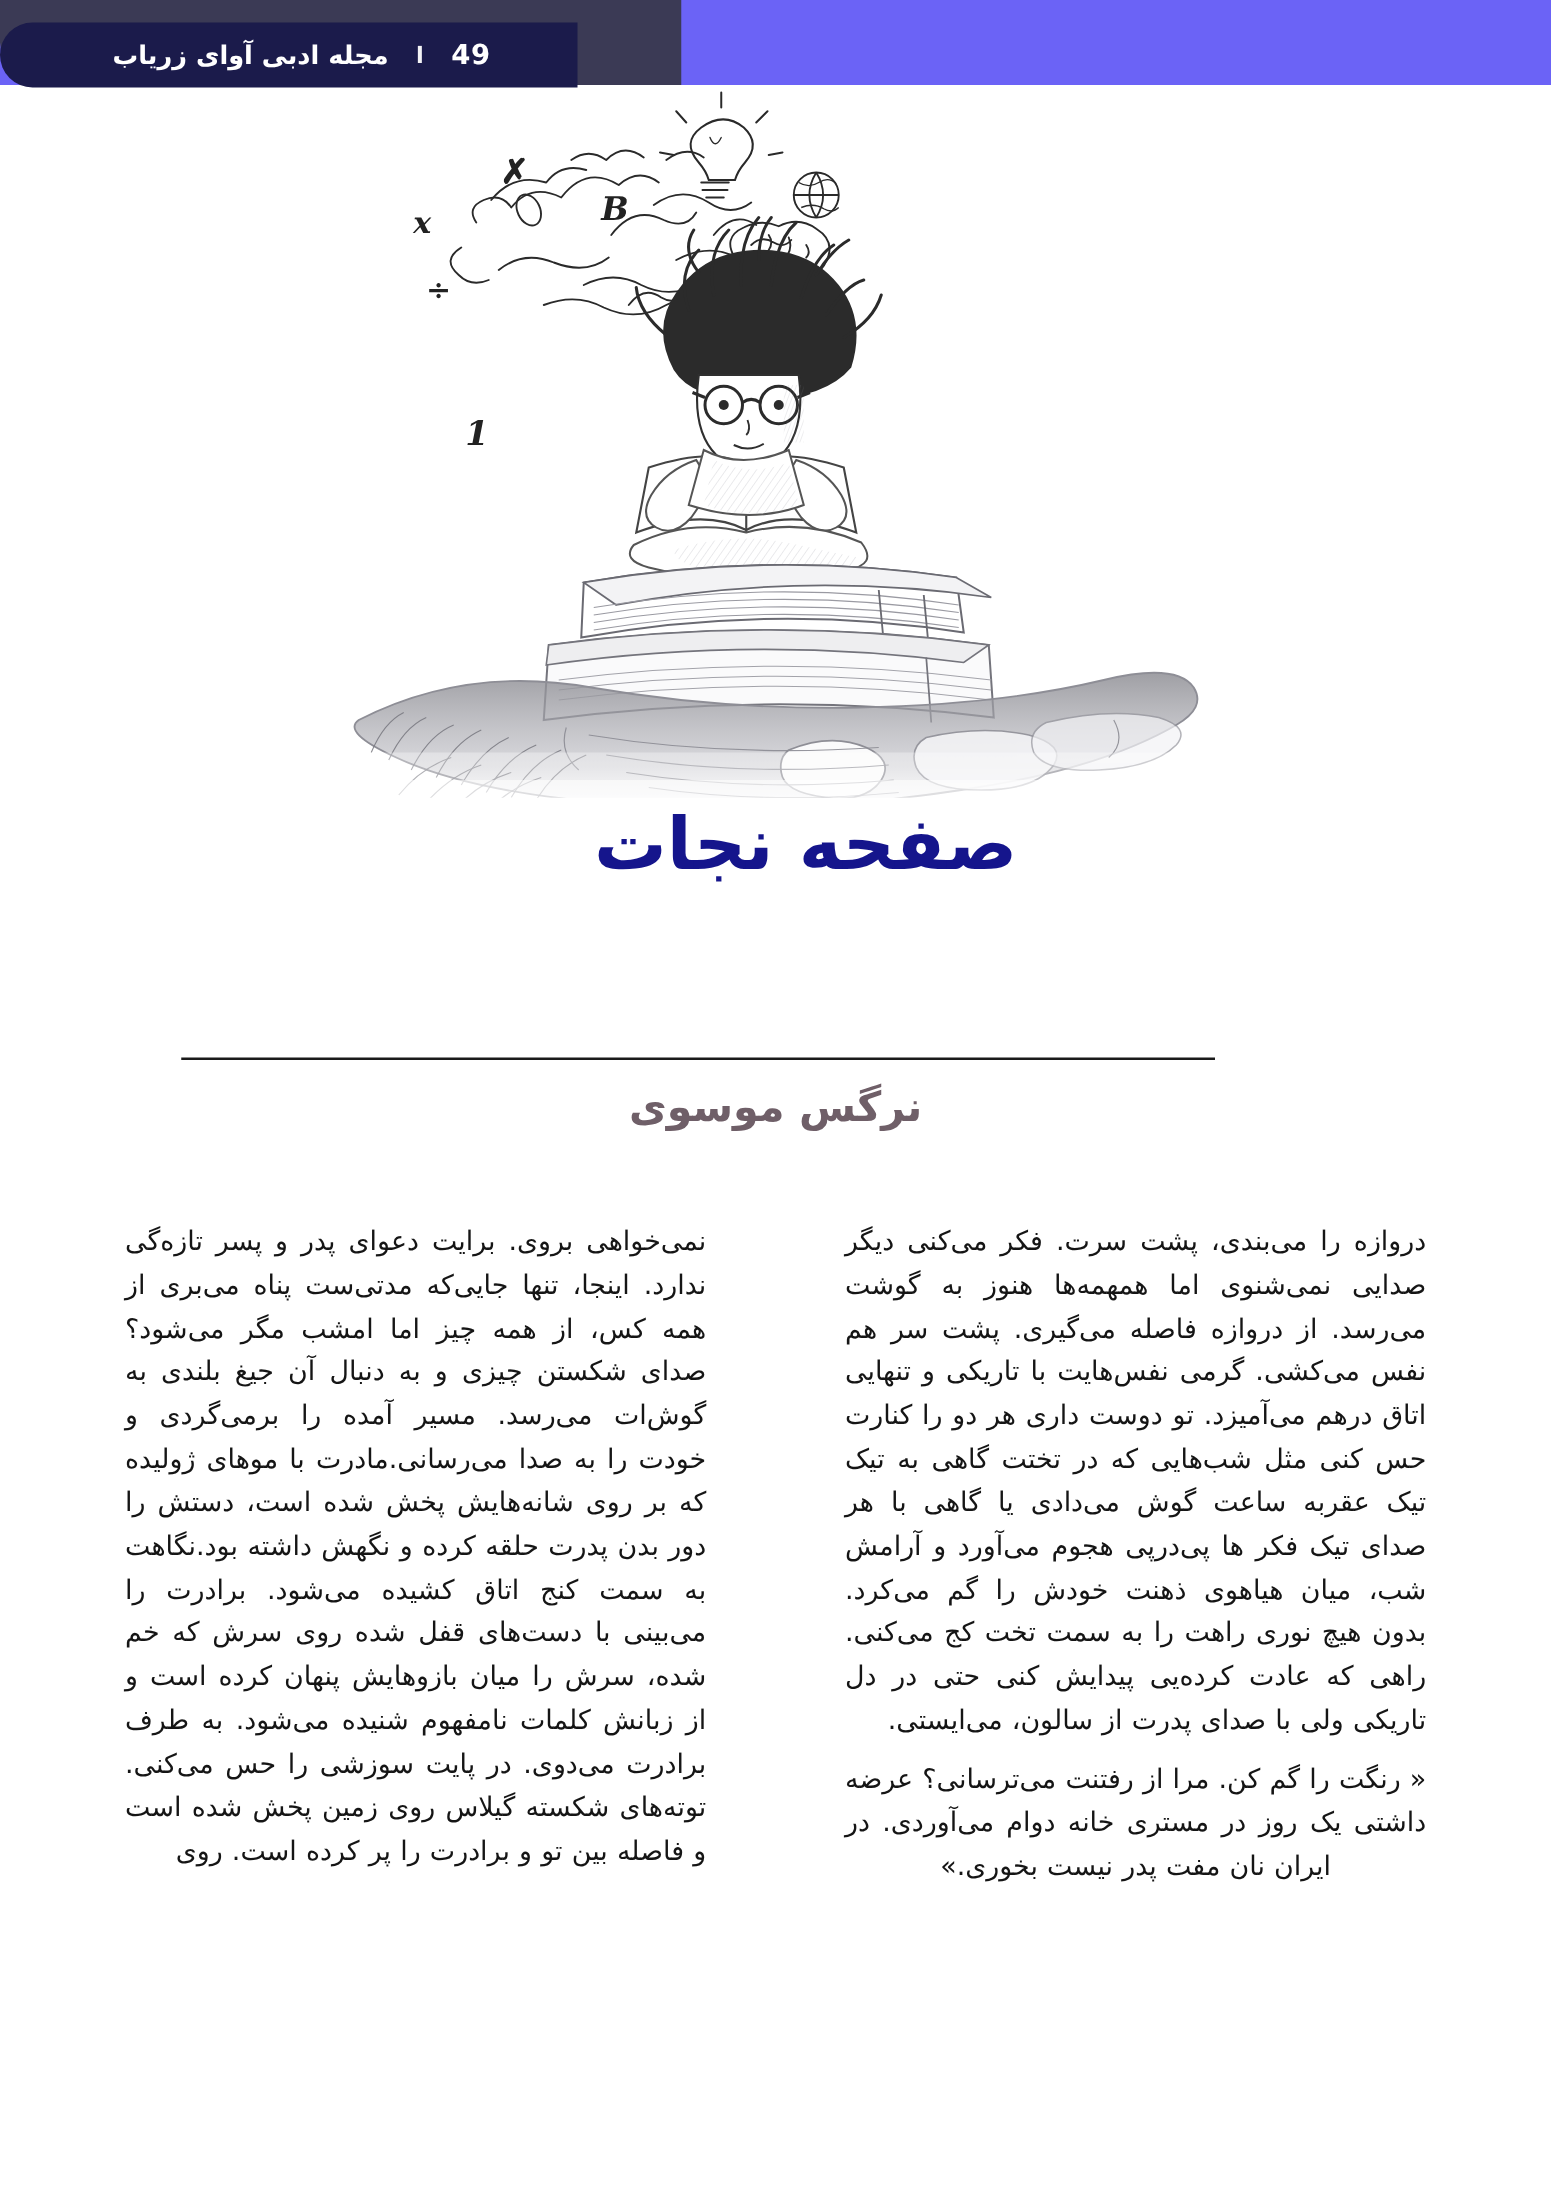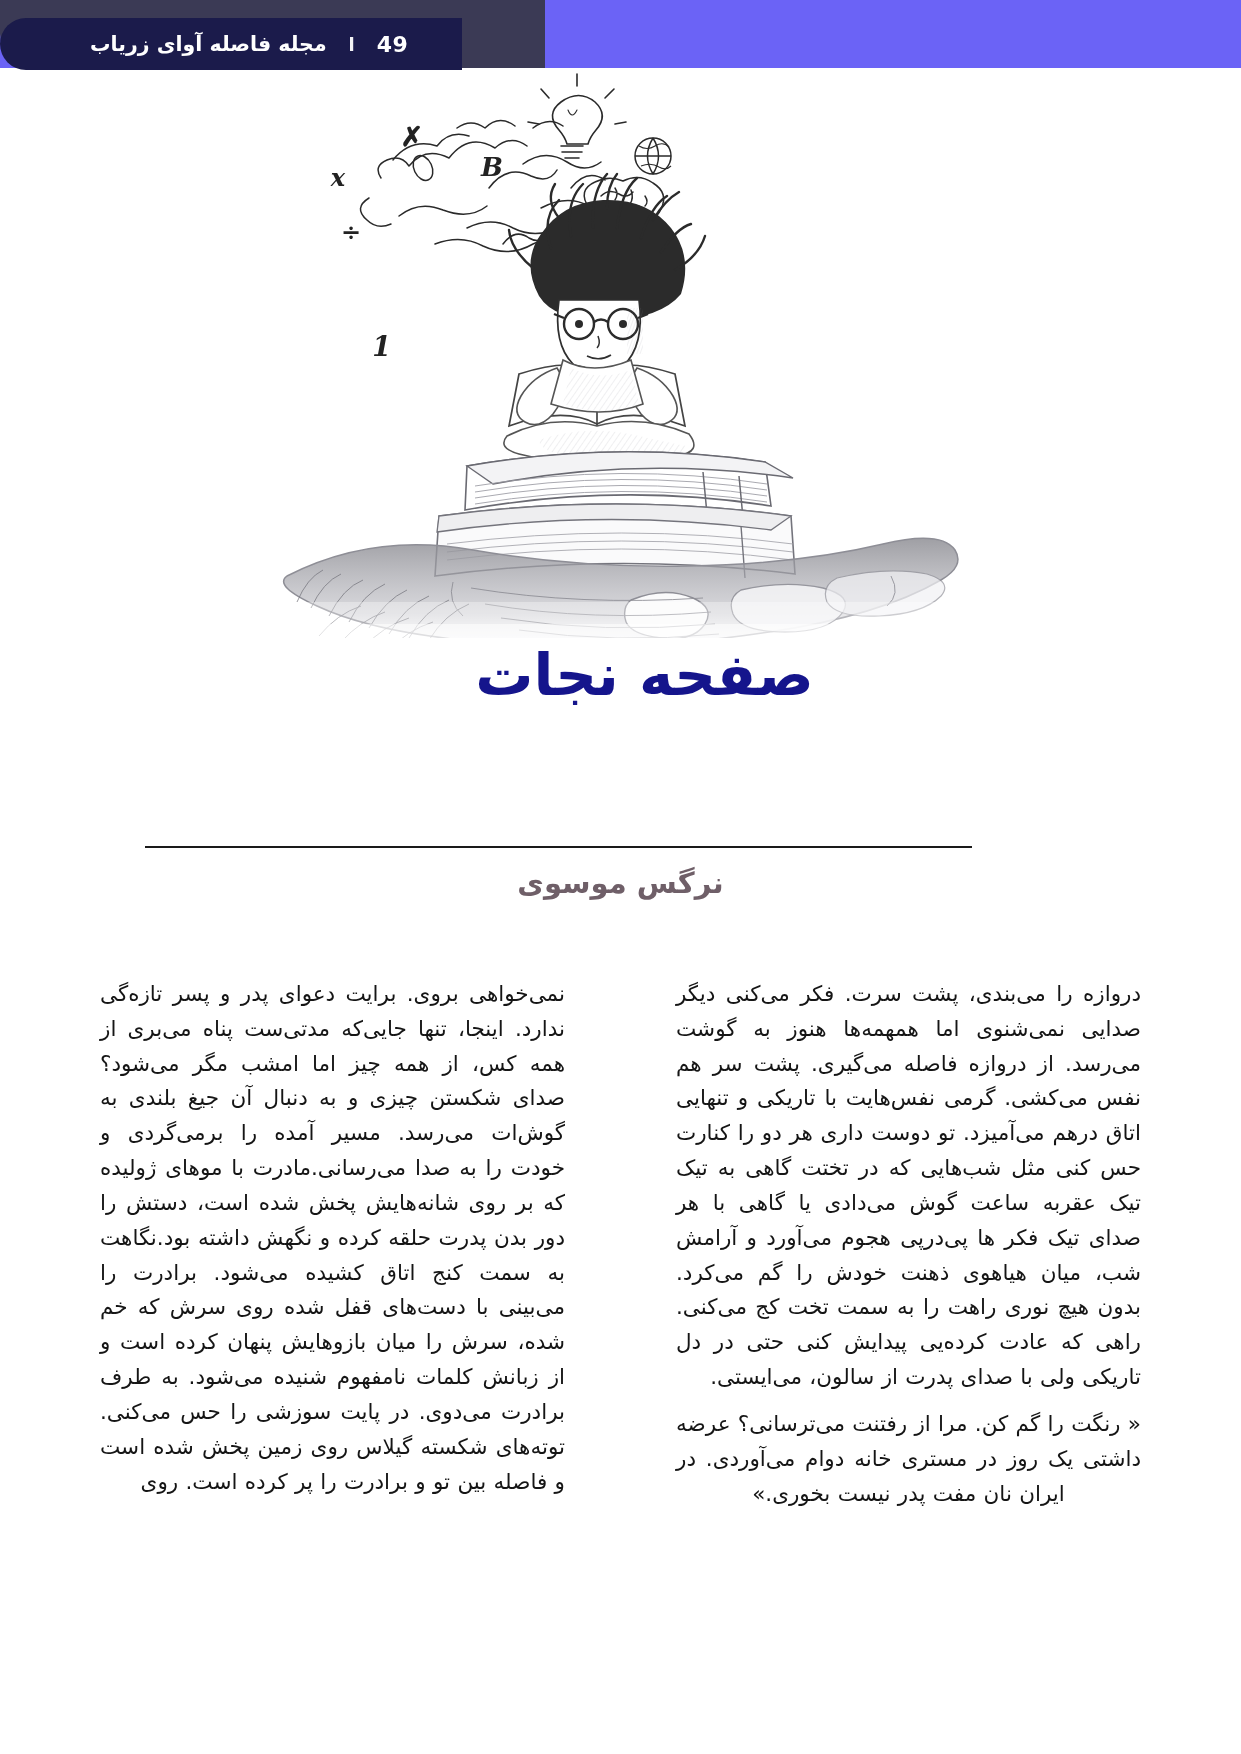--- a/index.html
+++ b/index.html
@@ -134,21 +134,21 @@
   }
   .author-line {
     position: absolute;
     top: 866px;
     left: 0;
     width: 1241px;
     text-align: center;
   }
   .author-name {
     color: #6f5f68;
-    font-size: 29px;
+    font-size: 33px;
     font-weight: bold;
     letter-spacing: -0.3px;
   }
 
   
   .body-columns {
     position: absolute;
     top: 965px;
     left: 0;
     width: 1241px;
@@ -185,21 +185,21 @@
 </head>
 <body>
 
 <div class="header-zone">
   <div class="header-accent"></div>
   <div class="header-shade"></div>
   <div class="header-pill">
     <div class="header-pill-inner">
       <span class="header-page">49</span>
       <span class="header-sep">ا</span>
-      <span class="header-magazine">مجله فاصله آوای زریاب</span>
+      <span class="header-magazine">مجله ادبی آوای زریاب</span>
     </div>
   </div>
 </div>
 
 <div class="illustration">
   <svg width="700" height="570" viewBox="0 0 700 570" xmlns="http://www.w3.org/2000/svg">
     <defs>
       <linearGradient id="handFade" x1="0" y1="0" x2="0" y2="1">
         <stop offset="0%" stop-color="#8e8e94" stop-opacity="0.85"></stop>
         <stop offset="70%" stop-color="#b9b9c0" stop-opacity="0.55"></stop>

